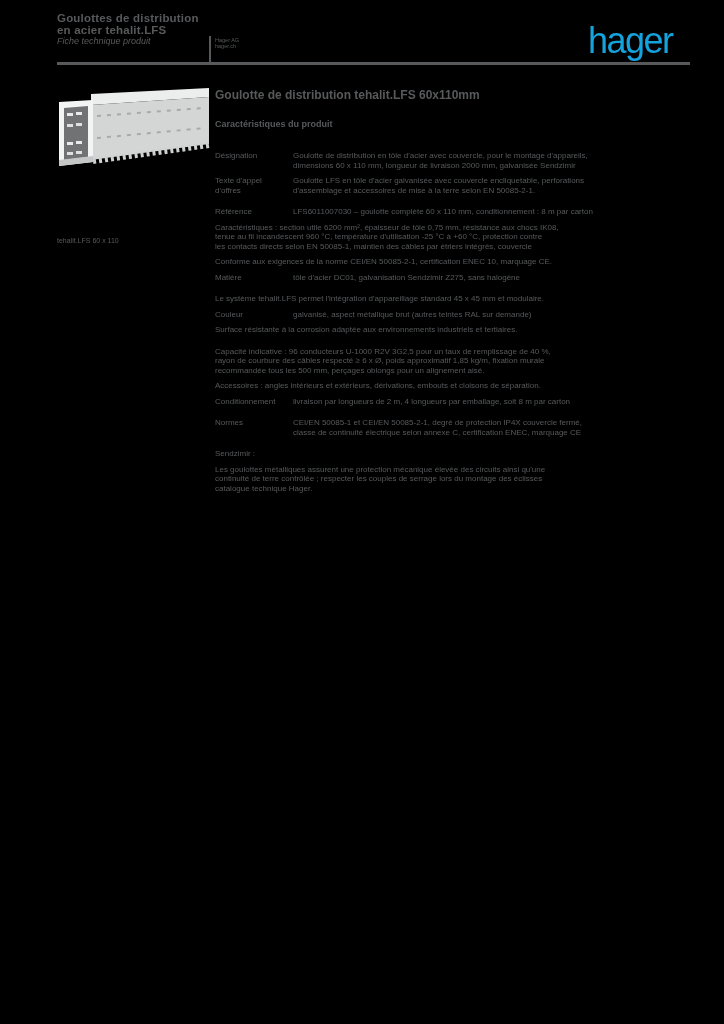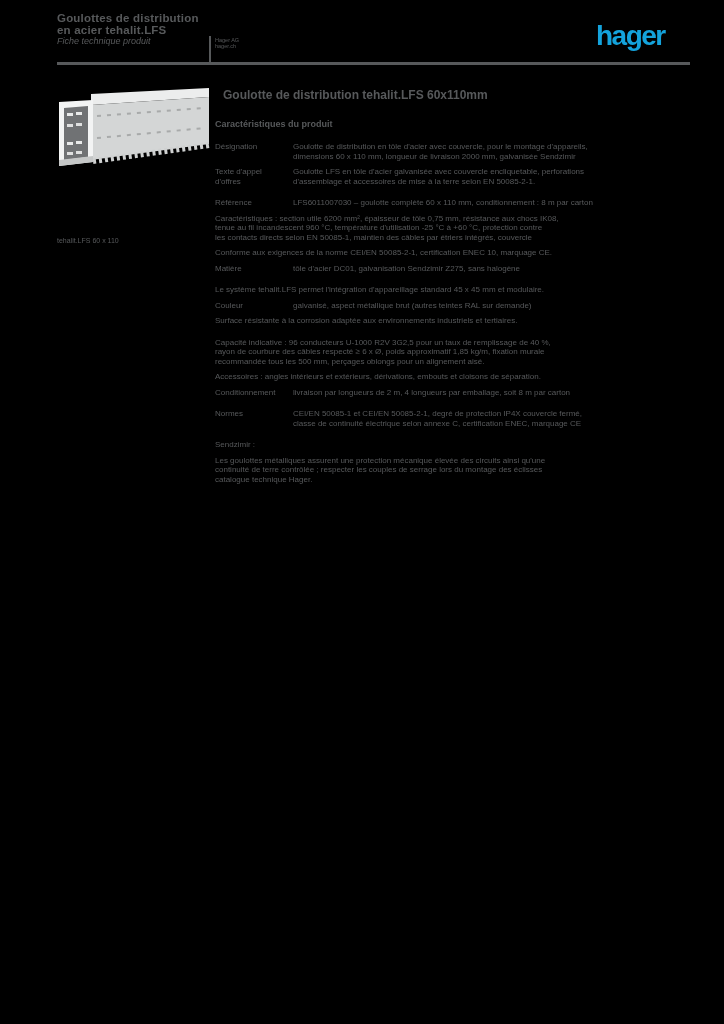--- a/index.html
+++ b/index.html
@@ -5,32 +5,32 @@
   html,body{margin:0;padding:0;background:#000;}
   .page{position:relative;width:724px;height:804px;background:#000;overflow:hidden;
         font-family:"Liberation Sans",sans-serif;color:#57595b;}
 
   
   .doc-title{position:absolute;left:57px;top:12px;}
   .doc-title .t{font-size:11.5px;font-weight:bold;line-height:12px;letter-spacing:.2px;}
   .doc-title .s{font-size:9px;font-style:italic;}
   .header-divider{position:absolute;left:209px;top:36px;width:2px;height:27px;background:#57595b;}
   .header-note{position:absolute;left:215px;top:37px;font-size:5.5px;line-height:6px;}
-  .logo{position:absolute;left:588px;top:20px;font-size:28px;font-weight:bold;
-        color:#14a3dc;letter-spacing:-1.5px;margin-left:8px;}
+  .logo{position:absolute;left:588px;top:20px;font-size:36px;font-weight:normal;
+        color:#14a3dc;letter-spacing:-1.5px;}
   .header-rule{position:absolute;left:57px;top:62px;width:633px;height:3px;background:#57595b;}
 
   
   .photo{position:absolute;left:57px;top:86px;}
   .photo-caption{position:absolute;left:57px;top:237px;font-size:7px;}
 
   
   main{position:absolute;left:215px;top:88px;width:441px;}
-  .product-title{font-size:12px;font-weight:bold;margin:0 8px 17px;color:#57595b;white-space:nowrap;}
-  .section-heading{font-size:9px;font-weight:bold;margin:0 0 13px;}
+  .product-title{font-size:12px;font-weight:bold;margin:0 0 17px;color:#57595b;white-space:nowrap;}
+  .section-heading{font-size:9px;font-weight:bold;margin:0 0 22px;}
   .section{margin-bottom:12px;}
   .row{margin-bottom:6px;display:flex;}
   .row.para{display:block;}
   .lbl{width:78px;flex:none;font-weight:normal;font-size:8px;line-height:9.5px;
        padding-right:8px;box-sizing:border-box;}
   .val{flex:1;min-width:0;}
   .line{font-size:8px;line-height:9.5px;white-space:nowrap;overflow:hidden;}
 
   
   .footer-rule{position:absolute;left:45px;top:984px;width:645px;height:4px;background:#57595b;}

